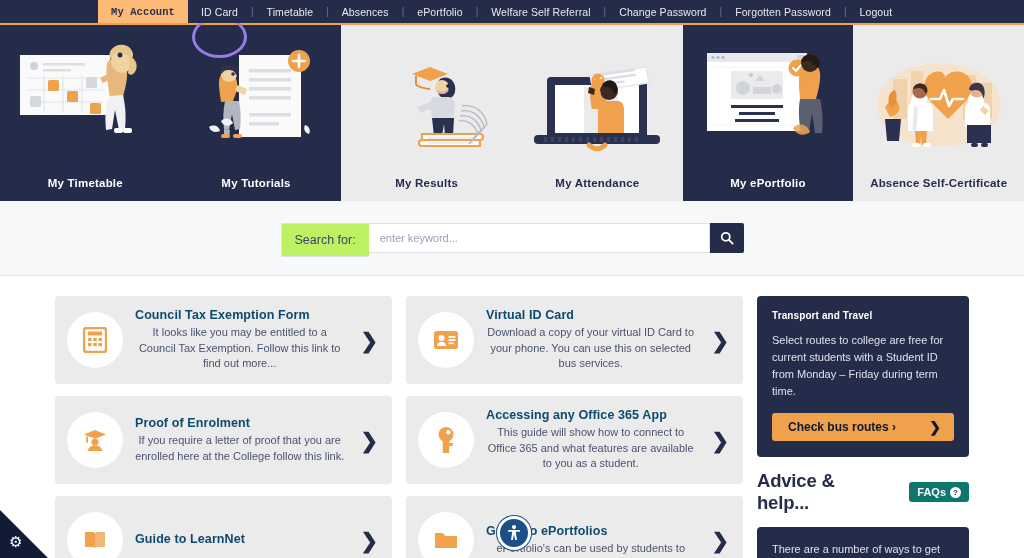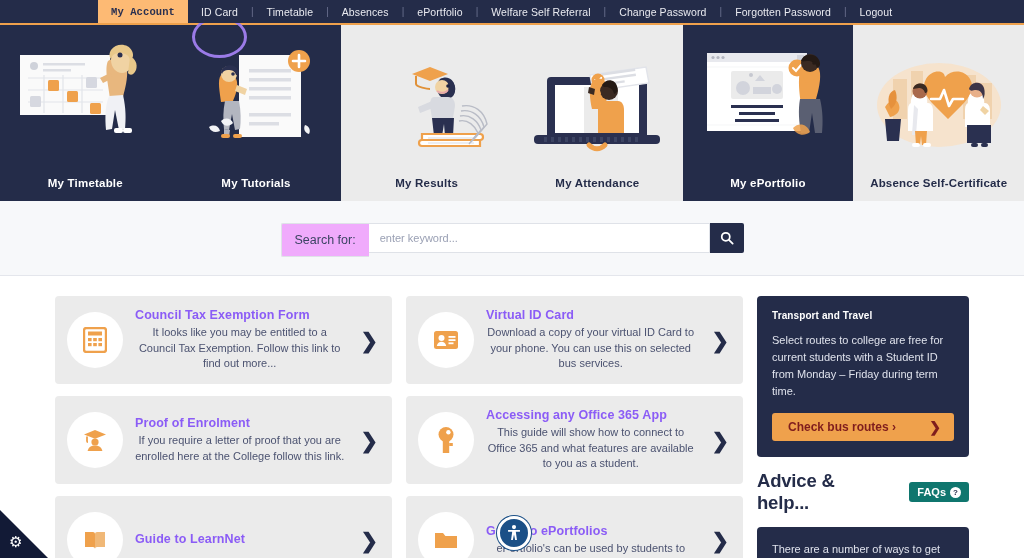--- a/index.html
+++ b/index.html
@@ -78,21 +78,21 @@
   .searchband {
     height: 75px;
     background: #f7f8fa;
     display: flex;
     align-items: center;
     justify-content: center;
     border-bottom: 1px solid #e4e6ec;
   }
   .searchbox { display: flex; height: 30px; width: 463px; }
   .search-label {
-    background: #f0abfc;
+    background: #bef264;
     border: 1px solid #dfe2e8;
     border-right: none;
     display: flex; align-items: center;
     padding: 16px 13px;
     font-size: 12.5px;
     color: #3c4463;
     border-radius: 2px 0 0 2px;
   }
   .search-input {
     flex: 1;
@@ -138,21 +138,21 @@
     width: 56px; height: 56px;
     flex: none;
     border-radius: 50%;
     background: #fff;
     display: flex; align-items: center; justify-content: center;
   }
   .card-body { flex: 1; min-width: 0; }
   .card-title {
     font-size: 12.5px;
     font-weight: 700;
-    color: #8b5cf6;
+    color: #0c4a6e;
     margin-bottom: 3px;
     letter-spacing: 0.1px;
   }
   .card-desc {
     font-size: 11px;
     line-height: 1.42;
     color: #4b5270;
     text-align: center;
   }
   .card-arrow {
@@ -182,21 +182,21 @@
     font-size: 11px;
     line-height: 1.55;
     color: #dfe2ec;
     margin-bottom: 13px;
   }
   .panel-btn {
     display: flex;
     align-items: center;
     justify-content: space-between;
     background: #efa14c;
-    color: #7f1d1d;
+    color: #0f172a;
     border: none;
     border-radius: 3px;
     height: 28px;
     padding: 0 13px 0 16px;
     font-size: 12px;
     font-weight: 700;
     font-family: "Liberation Sans", sans-serif;
     cursor: pointer;
     width: 100%;
   }

